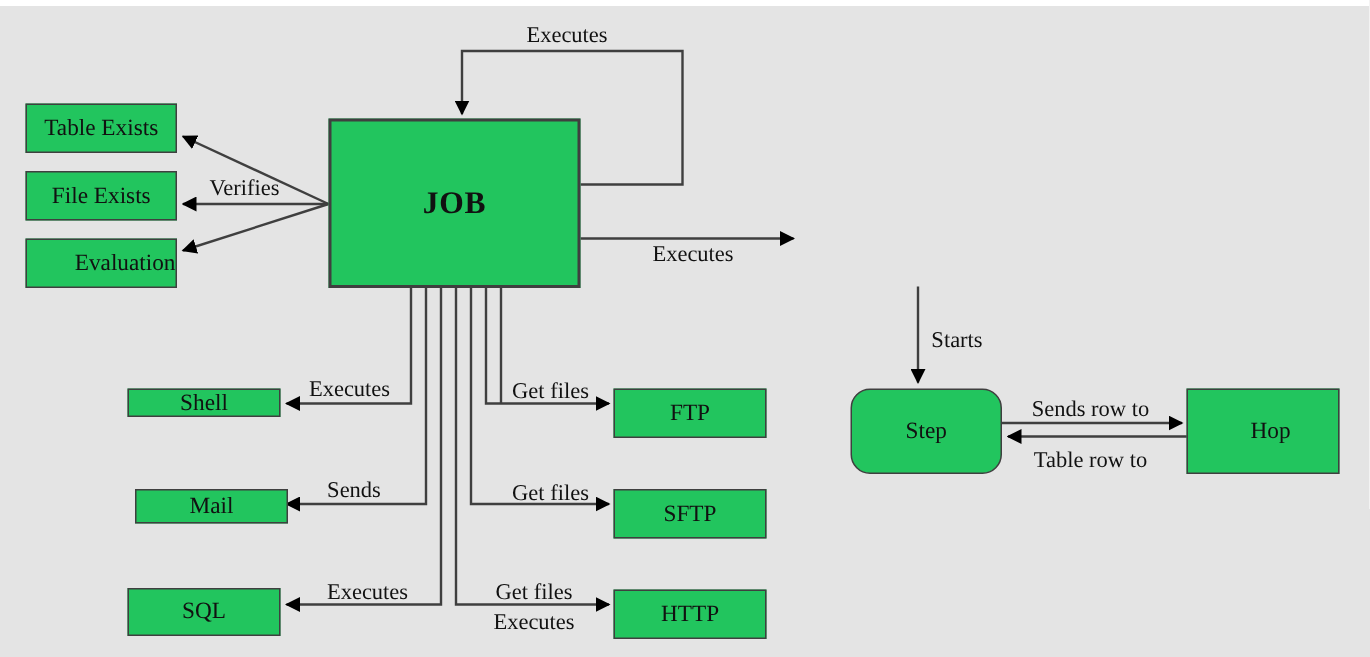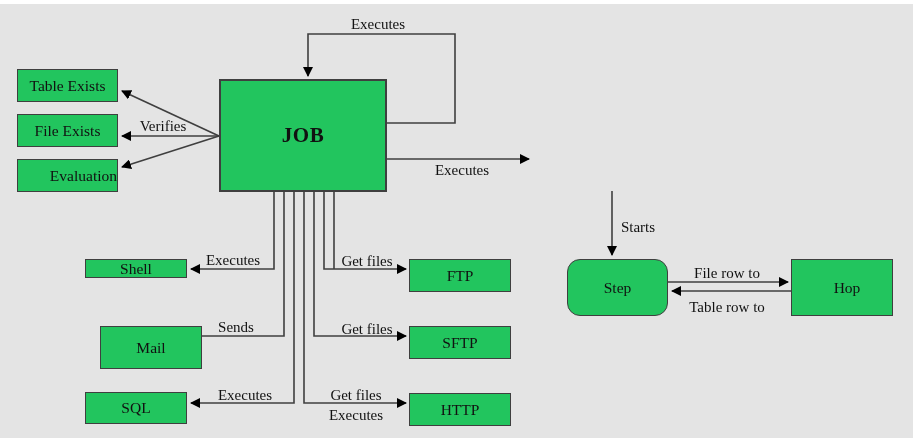--- a/index.html
+++ b/index.html
@@ -17,21 +17,21 @@
     display:flex;align-items:center;justify-content:center;
     font-size:15.5px;line-height:1;
   }
   .node.major{border-width:2px;font-weight:bold;}
   .node-job{left:219px;top:79px;width:168px;height:113px;font-size:21px;letter-spacing:.5px;}
   .node-transformation{left:533px;top:124px;width:146px;height:67px;font-size:17.5px;}
   .node-table-exists{left:17px;top:69px;width:101px;height:33px;}
   .node-file-exists{left:17px;top:114px;width:101px;height:33px;}
   .node-evaluation{left:17px;top:159px;width:101px;height:33px;justify-content:flex-end;}
   .node-shell{left:85px;top:259px;width:102px;height:19px;}
-  .node-mail{left:100px;top:326px;width:102px;height:43px;}
+  .node-mail{left:90px;top:326px;width:102px;height:23px;}
   .node-sql{left:85px;top:392px;width:102px;height:32px;text-align:center;}
   .node-ftp{left:409px;top:259px;width:102px;height:33px;}
   .node-sftp{left:409px;top:326px;width:102px;height:33px;}
   .node-http{left:409px;top:393px;width:102px;height:33px;}
   .node-step{left:567px;top:259px;width:101px;height:57px;border-radius:13px;}
   .node-hop{left:791px;top:259px;width:102px;height:57px;padding-left:10px;}
   .edge-label{
     position:absolute;transform:translateX(-50%);
     font-size:15px;line-height:16px;white-space:nowrap;
   }
@@ -120,21 +120,21 @@
     <span>Step</span>
   </div>
   <div class="node node-hop">
     <span>Hop</span>
   </div>
 
   <div class="edge-label lbl-job-self">Executes</div>
   <div class="edge-label lbl-verifies">Verifies</div>
   <div class="edge-label lbl-job-transformation">Executes</div>
   <div class="edge-label lbl-starts">Starts</div>
-  <div class="edge-label lbl-step-hop">File row to</div>
+  <div class="edge-label lbl-step-hop">Sends row to</div>
   <div class="edge-label lbl-hop-step">Table row to</div>
   <div class="edge-label lbl-job-shell">Executes</div>
   <div class="edge-label lbl-job-mail">Sends</div>
   <div class="edge-label lbl-job-sql">Executes</div>
   <div class="edge-label lbl-job-ftp">Get files</div>
   <div class="edge-label lbl-job-sftp">Get files</div>
   <div class="edge-label lbl-job-http-get">Get files</div>
   <div class="edge-label lbl-job-http-exec">Executes</div>
 </div>
 

